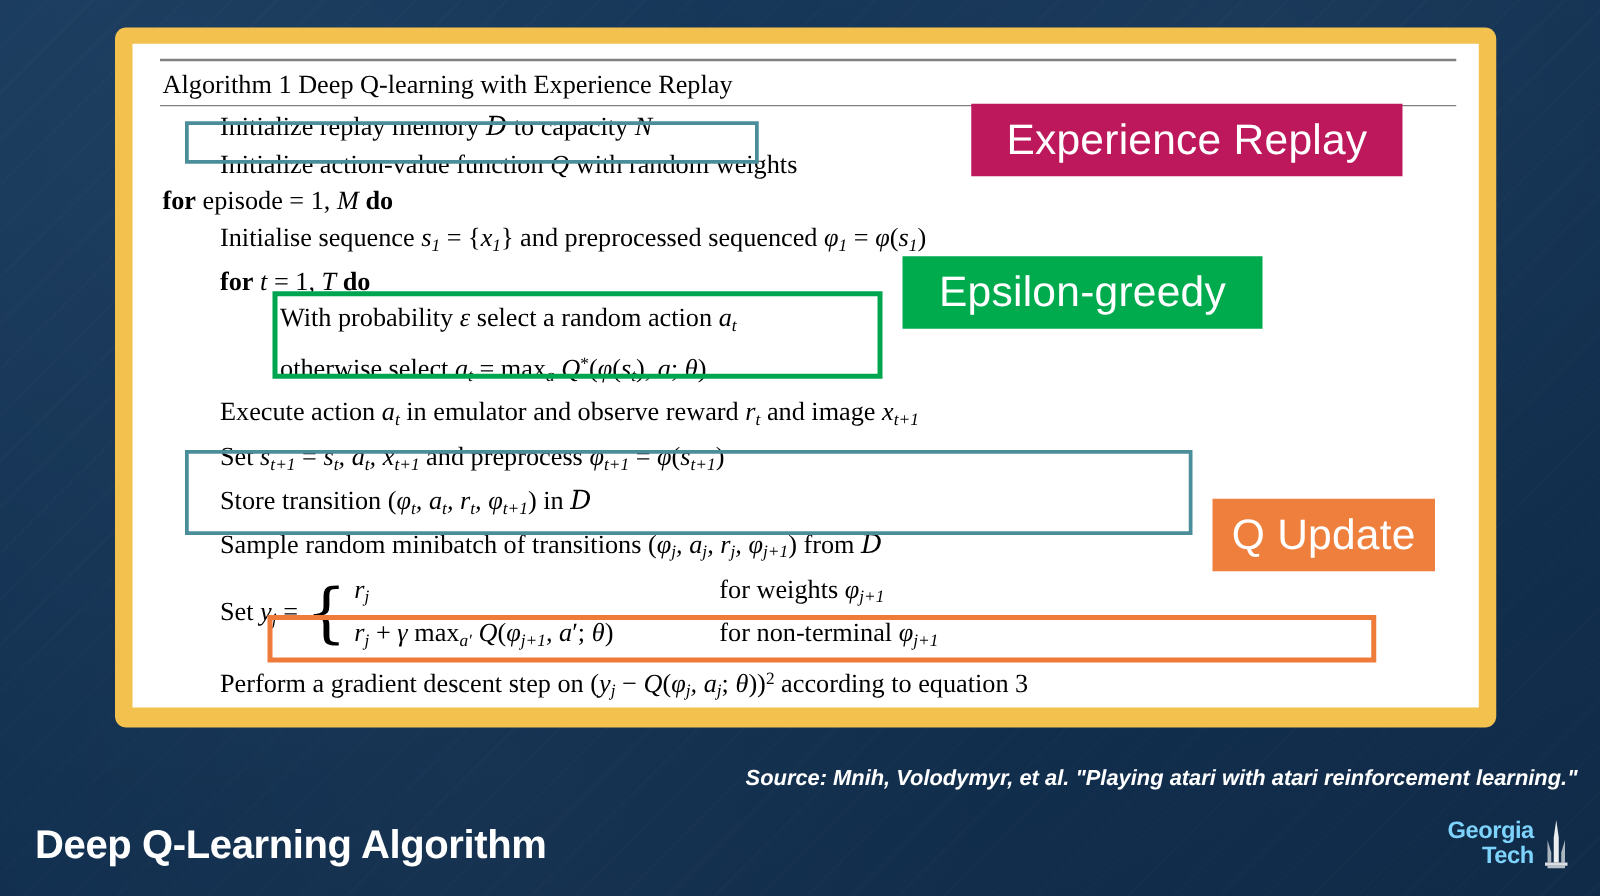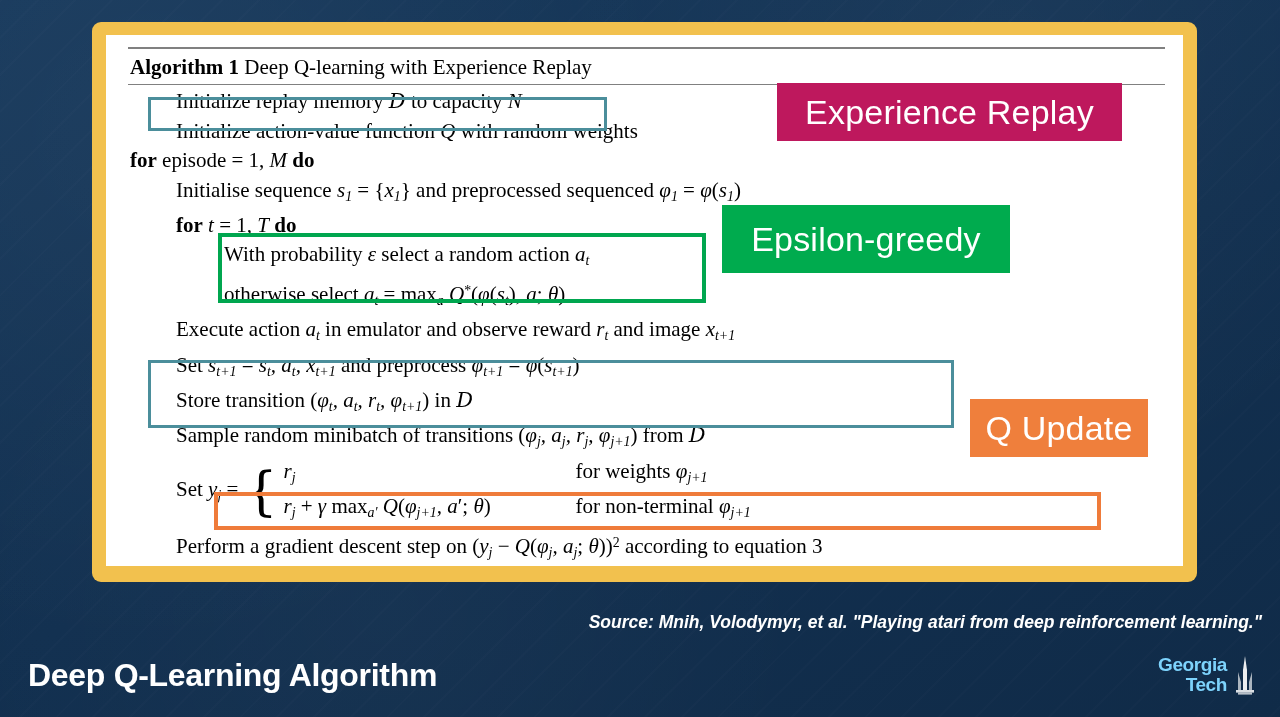--- a/index.html
+++ b/index.html
@@ -35,21 +35,21 @@
   .algo{
     position:absolute;left:22px;top:12px;right:18px;
     font-family:"Liberation Serif", serif;
     color:#000;
   }
   .rule{height:0;border-top:2px solid #808080;}
   .rule-thin{height:0;border-top:1.5px solid #808080;}
   .algo-title{
     font-size:21px;line-height:30px;padding:3px 0 2px 2px;white-space:nowrap;
   }
-  .algo-title b{font-weight:bold;}
+  .algo-title b{font-weight:normal;}
   .algo-body{padding-top:2px;}
   .line{
     font-size:21px;line-height:29.5px;white-space:nowrap;position:relative;
   }
   .ind0{padding-left:2px;}
   .ind1{padding-left:48px;}
   .ind2{padding-left:96px;}
   .kw{font-weight:bold;}
   i.v{font-style:italic;}
   .cal{font-family:"DejaVu Serif", serif;font-style:italic;}
@@ -201,29 +201,29 @@
     <div class="hlbox hl-green" style="left:112px; top:198px; width:488px; height:70px;"></div>
     <div class="hlbox hl-teal" style="left:42px;  top:325px; width:806px; height:68px;"></div>
     <div class="hlbox hl-orange" style="left:108px; top:457px; width:887px; height:38px;"></div>
   </div>
 </div>
 
 <div class="badge badge-teal" style="left:777px; top:83px;  width:345px; height:58px;">
   <span>Experience Replay</span>
 </div>
 
-<div class="badge badge-green" style="left:722px; top:205px; width:288px; height:68px;">
+<div class="badge badge-green" style="left:722px; top:205px; width:288px; height:58px;">
   <span>Epsilon-greedy</span>
 </div>
 
 <div class="badge badge-orange" style="left:970px; top:399px; width:178px; height:58px;">
   <span>Q Update</span>
 </div>
 
-<div class="source">Source: Mnih, Volodymyr, et al. "Playing atari from deep reinforcement learning."</div>
+<div class="source">Source: Mnih, Volodymyr, et al. "Playing atari with atari reinforcement learning."</div>
 
 <div class="deck-title">Deep Q-Learning Algorithm</div>
 
 <div class="logo">
   <div class="logo-text">
     <div>Georgia</div>
     <div>Tech</div>
   </div>
   <svg class="logo-tower" width="26" height="42" viewBox="0 0 26 42">
     <polygon points="13,0 15,14 15,34 11,34 11,14" fill="#ffffff" opacity=".92"></polygon>

